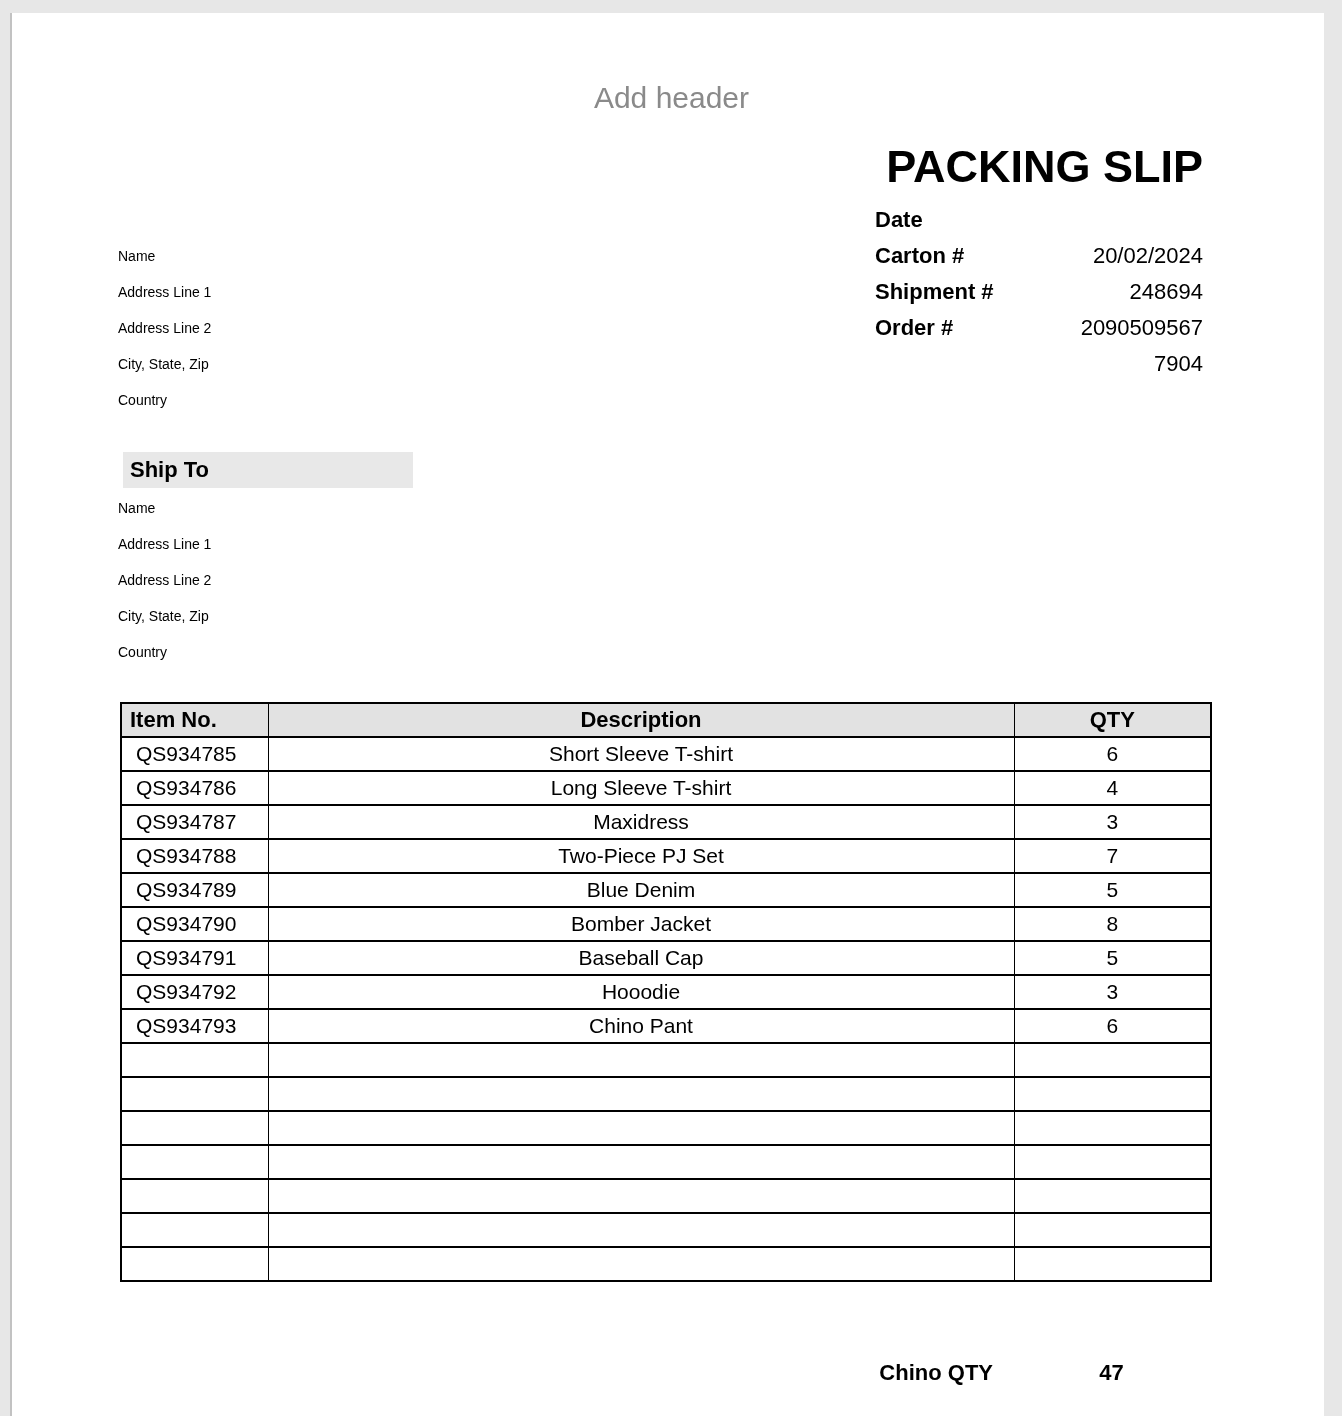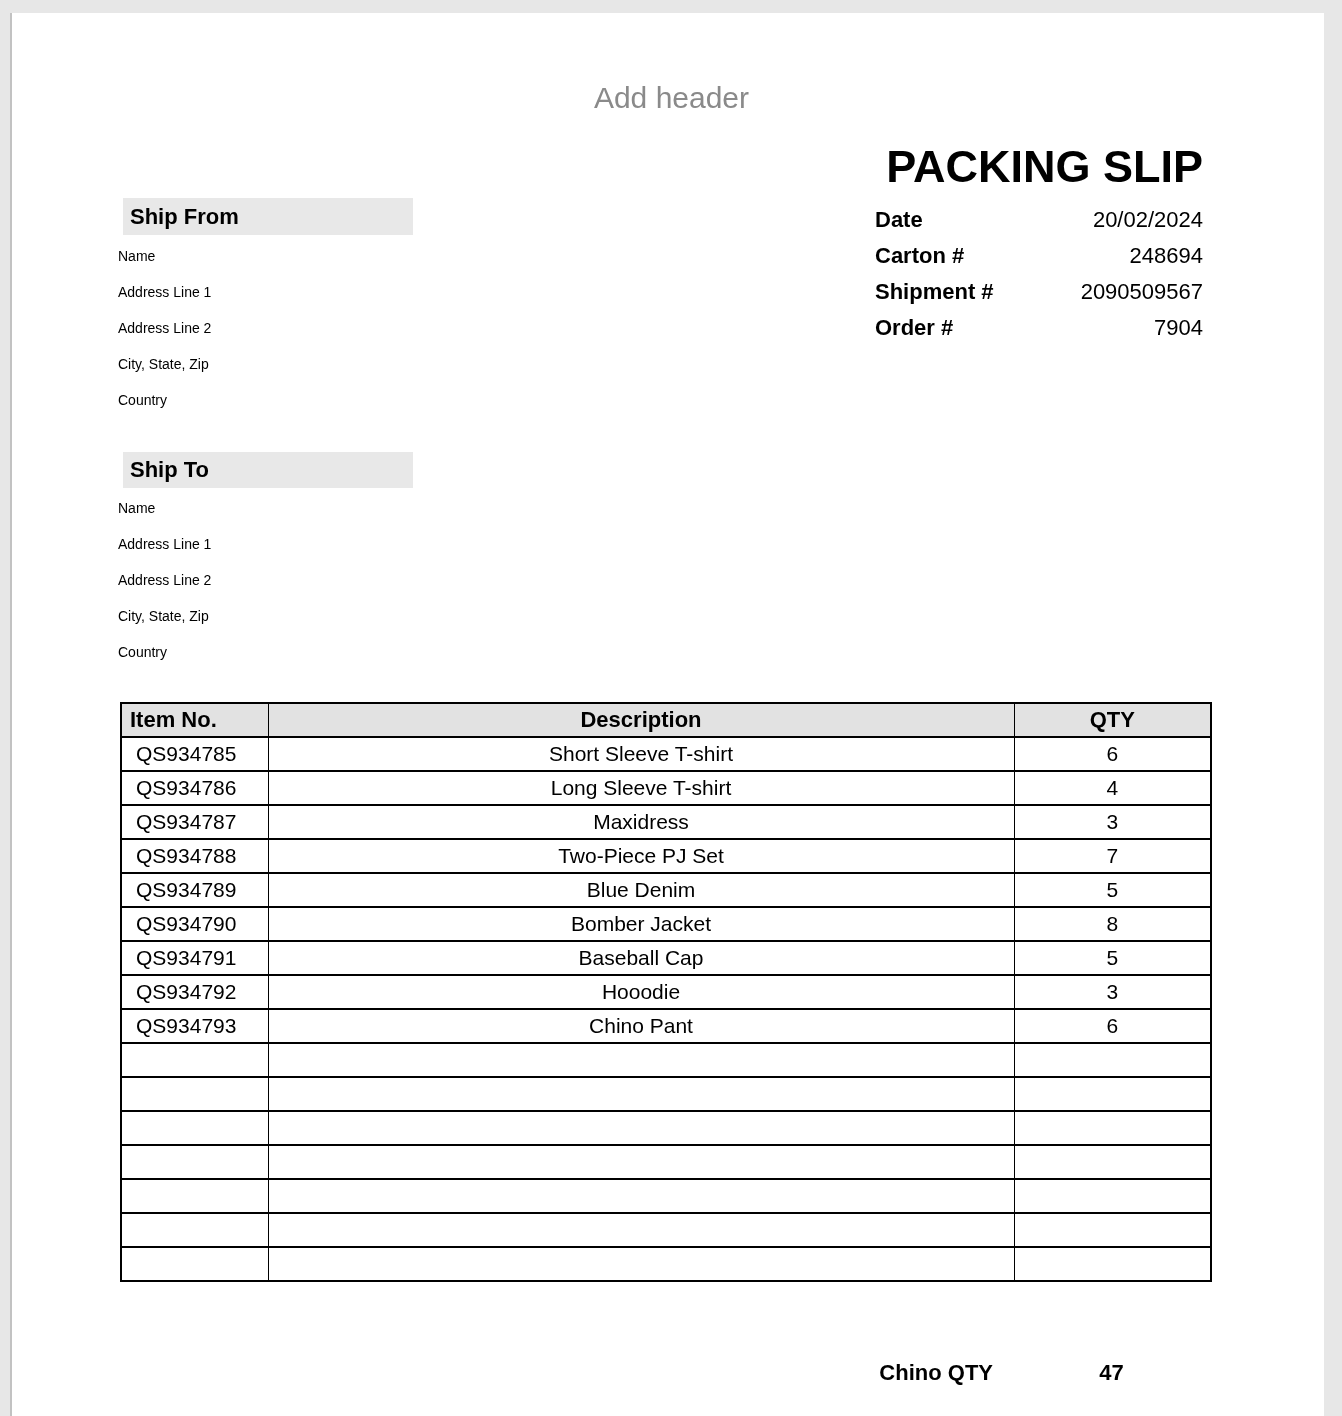--- a/index.html
+++ b/index.html
@@ -52,20 +52,21 @@
     left: 863px;
     top: 189px;
     width: 328px;
   }
   .meta-row {
     display: flex;
     justify-content: space-between;
     height: 36px;
     line-height: 36px;
     font-size: 22px;
+    flex-direction: column;
   }
   .meta-label { font-weight: 700; }
   .meta-value { font-weight: 400; text-align: right; }
   
   .section-head {
     position: absolute;
     left: 111px;
     width: 290px;
     height: 37px;
     background: #e8e8e8;
@@ -160,21 +161,20 @@
       <div class="meta-row">
         <span class="meta-label">Shipment #</span>
         <span class="meta-value">2090509567</span>
       </div>
       <div class="meta-row">
         <span class="meta-label">Order #</span>
         <span class="meta-value">7904</span>
       </div>
     </div>
 
-    <div class="section-head head-ship-from">Ship From</div>
     <div class="addr-block addr-from">
       <div class="addr-line">Name</div>
       <div class="addr-line">Address Line 1</div>
       <div class="addr-line">Address Line 2</div>
       <div class="addr-line">City, State, Zip</div>
       <div class="addr-line">Country</div>
     </div>
 
     <div class="section-head head-ship-to">Ship To</div>
     <div class="addr-block addr-to">

